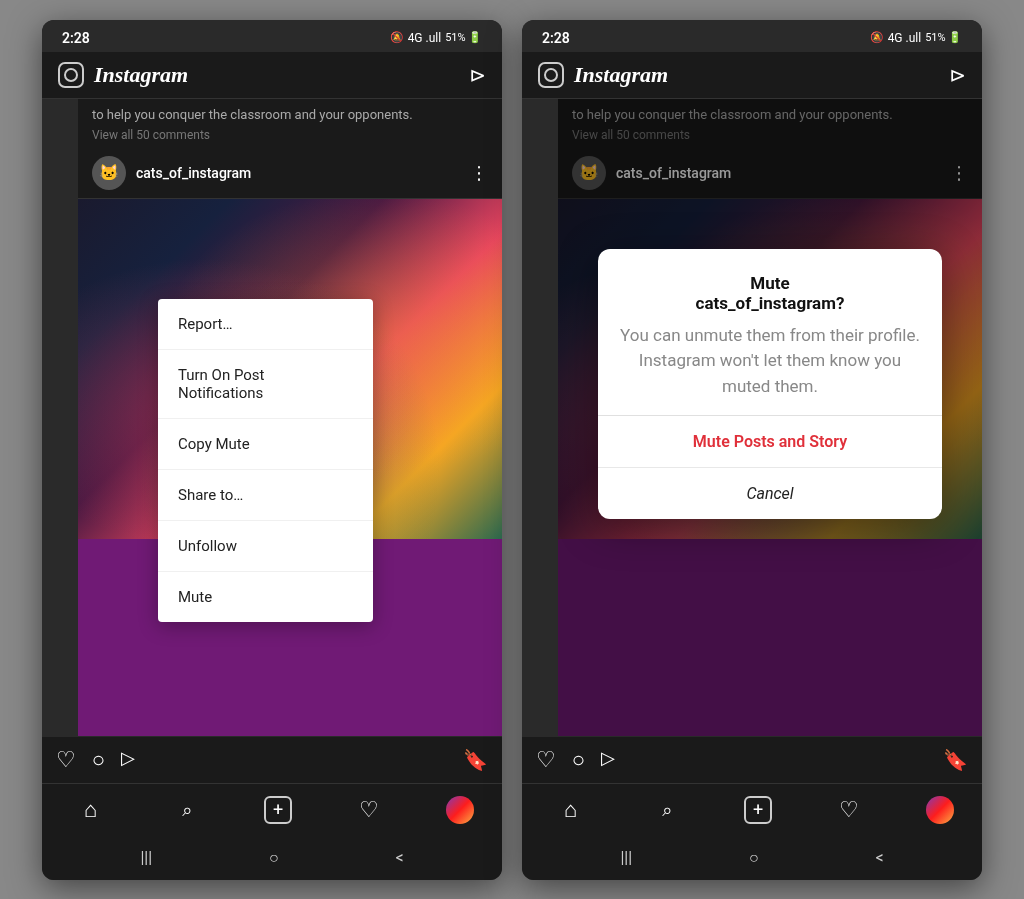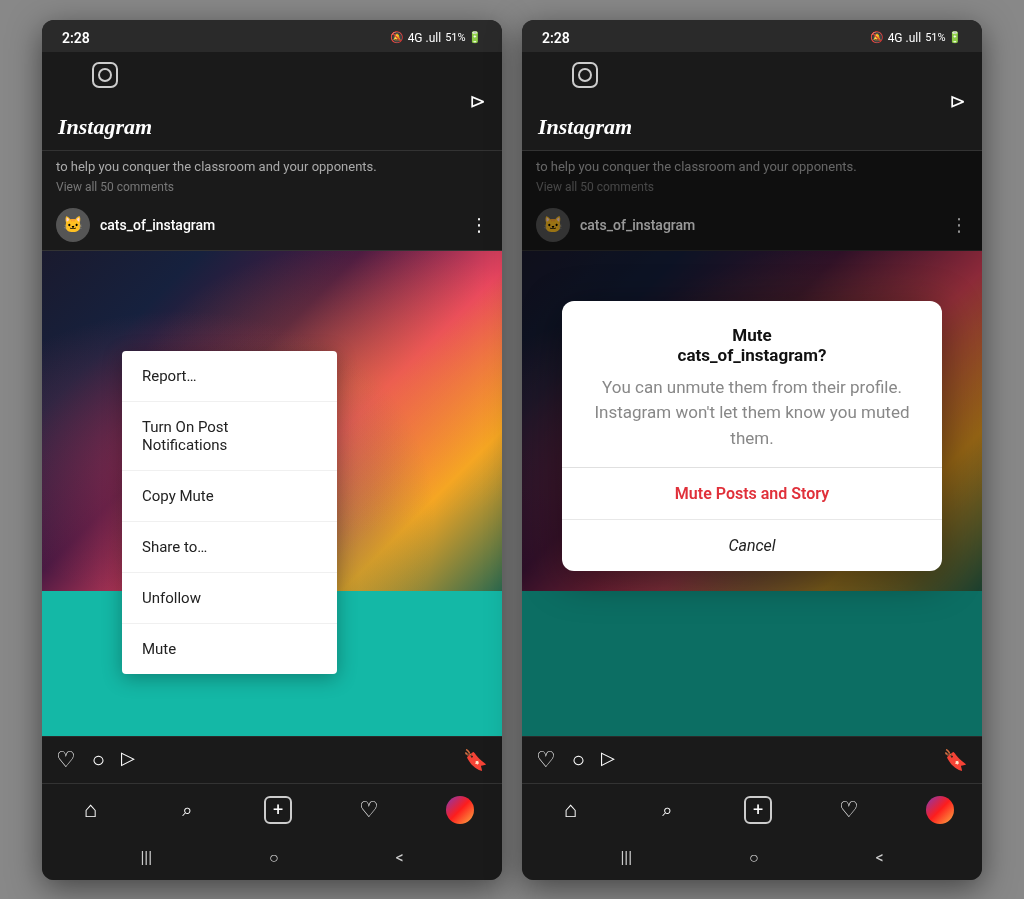--- a/index.html
+++ b/index.html
@@ -53,22 +53,21 @@
       background: #1a1a1a;
       display: flex;
       align-items: center;
       justify-content: space-between;
       padding: 10px 16px;
       border-bottom: 1px solid #333;
     }
     .ig-logo-area {
       display: flex;
       align-items: center;
-      gap: 26px;
-      flex-direction: column;
+      gap: 10px;
     }
     .ig-camera-icon {
       width: 26px;
       height: 26px;
       border: 2px solid #ccc;
       border-radius: 7px;
       display: flex;
       align-items: center;
       justify-content: center;
       position: relative;
@@ -88,23 +87,24 @@
       font-family: Georgia, serif;
     }
     .ig-send-icon {
       color: white;
       font-size: 20px;
     }
 
     
     .post-area {
       flex: 1;
-      background: #14b8a6;
+      background: #701a75;
       position: relative;
       overflow: hidden;
+      margin-left: 36px;
     }
 
     .post-caption {
       padding: 8px 14px 4px;
       color: #aaa;
       font-size: 13px;
       background: #1a1a1a;
     }
     .view-comments {
       color: #777;

